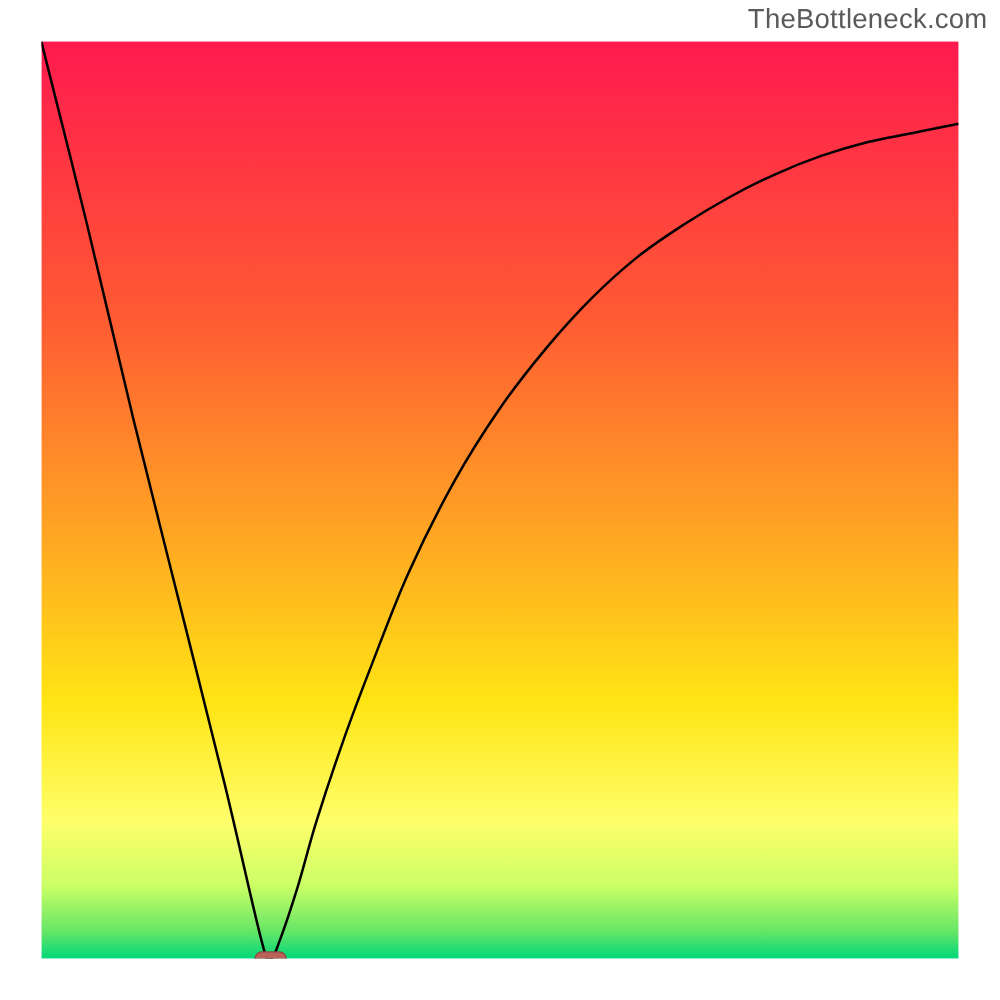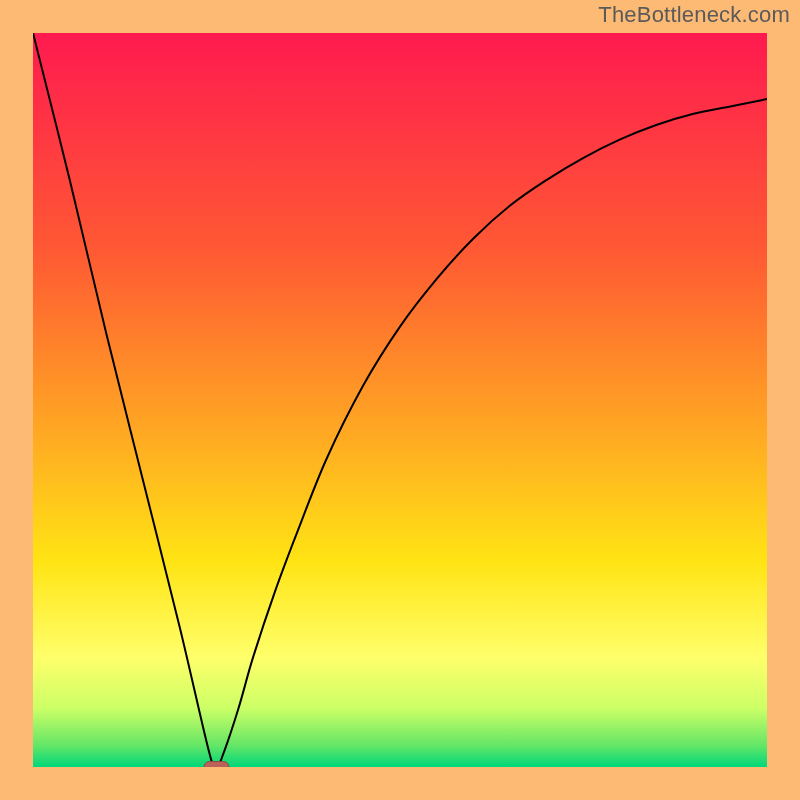--- a/index.html
+++ b/index.html
@@ -8,21 +8,21 @@
     width: 800px;
     height: 800px;
     overflow: hidden;
     font-family: Arial, Helvetica, sans-serif;
     background: #000;
   }
   .frame {
     position: relative;
     width: 800px;
     height: 800px;
-    background: #fdba74;
+    background: #ffffff;
   }
   .watermark {
     position: absolute;
     top: 2px;
     right: 10px;
     color: #5a5a5a;
     font-size: 22px;
     font-weight: 500;
     letter-spacing: 0.2px;
     z-index: 10;

